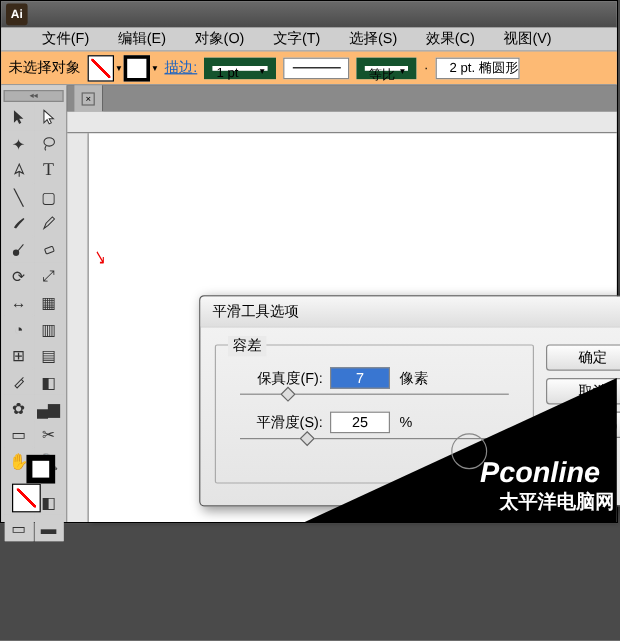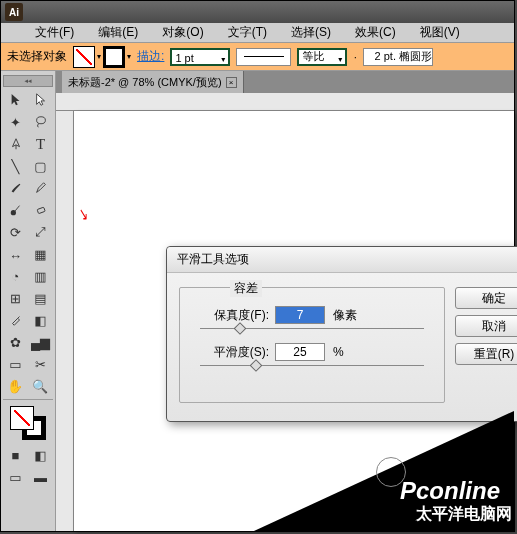--- a/index.html
+++ b/index.html
@@ -1,29 +1,29 @@
 <!DOCTYPE html>
 <html><head>
 <meta charset="utf-8">
 <style>
 * { margin: 0; padding: 0; box-sizing: border-box; }
 body { font-family: "Microsoft YaHei", "SimSun", sans-serif; font-size: 12px; background: #4a4a4a; width: 517px; height: 534px; overflow: hidden; position: relative; }
-.window { background: #cfcfcf; border: 1px solid #000; width: 515px; height: 532px; position: relative; }
+.window { background: #cfcfcf; border: 1px solid #000; width: 515px; height: 436px; position: relative; }
 .titlebar { background: linear-gradient(#6a6a6a, #4a4a4a); height: 22px; display: flex; align-items: center; padding: 0 4px; }
 .app-icon { width: 18px; height: 18px; background: #3a2a1a; color: #fff; font-weight: bold; font-size: 10px; display: flex; align-items: center; justify-content: center; border-radius: 2px; }
 .menubar { background: #cfcfcf; height: 20px; display: flex; align-items: center; padding-left: 28px; gap: 12px; border-bottom: 1px solid #9a9a9a; }
 .menu-item { padding: 2px 6px; cursor: pointer; font-size: 12px; }
 .controlbar { background: #fdba74; height: 28px; display: flex; align-items: center; padding: 0 6px; gap: 6px; border-bottom: 1px solid #9a9a9a; }
 .noselect { font-size: 12px; }
 .swatch-group { display: flex; gap: 2px; align-items: center; }
 .fill-swatch { width: 22px; height: 22px; background: #fff; border: 1px solid #000; position: relative; }
 .fill-swatch::after { content: ""; position: absolute; inset: 2px; background: linear-gradient(to top right, transparent 45%, red 45%, red 55%, transparent 55%); }
 .stroke-swatch { width: 22px; height: 22px; background: #fff; border: 3px solid #000; }
 .stroke-label { color: #1560c4; text-decoration: underline; cursor: pointer; }
-.dropdown { width: 60px; height: 18px; border: 2px solid #14532d; background: #fff; font-size: 11px; padding: 0 3px; display: flex; align-items: flex-end; justify-content: space-between; }
+.dropdown { width: 60px; height: 18px; border: 7px solid #14532d; background: #fff; font-size: 11px; padding: 0 3px; display: flex; align-items: flex-start; justify-content: space-between; }
 .dropdown::after { content: "▾"; font-size: 8px; }
 .line-preview { width: 55px; height: 18px; border: 1px solid #888; background: #fff; display: flex; align-items: center; justify-content: center; }
 .line-preview::before { content: ""; width: 40px; height: 1px; background: #000; }
 .tiny-input { width: 40px; height: 18px; border: 1px solid #888; background: #fff; text-align: right; font-size: 11px; }
 .main-area { display: flex; height: calc(100% - 70px); }
 .toolbox { width: 55px; background: #cfcfcf; border-right: 1px solid #9a9a9a; padding-top: 4px; display: flex; flex-direction: column; align-items: center; gap: 0; }
 .tool-header { width: 50px; height: 12px; background: #b0b0b0; border: 1px solid #888; margin-bottom: 2px; display: flex; justify-content: center; align-items: center; }
 .tool-header::before { content: "◂◂"; font-size: 7px; color: #555; }
 .tool-row { display: flex; gap: 1px; }
 .tool { width: 24px; height: 22px; background: #cfcfcf; border: 1px solid #cfcfcf; display: flex; align-items: center; justify-content: center; font-size: 13px; cursor: pointer; color: #333; }
@@ -39,21 +39,21 @@
 .doc-close { width: 11px; height: 11px; border: 1px solid #666; font-size: 8px; display: flex; align-items: center; justify-content: center; cursor: pointer; }
 .ruler-h { height: 18px; background: #e8e8e8; border-bottom: 1px solid #888; }
 .canvas-inner { flex: 1; display: flex; }
 .ruler-v { width: 18px; background: #e8e8e8; border-right: 1px solid #888; }
 .artboard { flex: 1; background: #fff; position: relative; box-shadow: 2px 2px 4px rgba(0,0,0,0.3); }
 .red-arrow { position: absolute; top: 92px; left: 2px; color: #e00; font-size: 18px; transform: scaleX(0.6); pointer-events: none; }
 .dialog { position: absolute; top: 135px; left: 92px; width: 380px; background: linear-gradient(#f4f4f4, #e4e4e4); border: 1px solid #555; box-shadow: 3px 3px 10px rgba(0,0,0,0.4); border-radius: 4px; }
 .dlg-title { height: 26px; background: linear-gradient(#f7f7f7, #dedede); padding: 4px 10px; font-size: 12px; border-bottom: 1px solid #bbb; border-radius: 4px 4px 0 0; }
 .dlg-body { padding: 14px 12px 18px 12px; display: flex; gap: 10px; }
 .fieldset { border: 1px solid #aaa; padding: 18px 14px 22px 14px; flex: 1; position: relative; border-radius: 2px; }
-.fieldset-label { position: absolute; top: -8px; left: 10px; background: #eaeaea; padding: 0 4px; font-size: 12px; margin-left: 40px; }
+.fieldset-label { position: absolute; top: -8px; left: 10px; background: #eaeaea; padding: 0 4px; font-size: 12px; }
 .field-row { display: flex; align-items: center; gap: 6px; margin-bottom: 4px; }
 .field-label { width: 75px; text-align: right; font-size: 12px; }
 .field-input { width: 50px; height: 18px; border: 1px solid #888; text-align: center; font-size: 12px; }
 .field-input.sel { background: #3976d1; color: #fff; }
 .field-unit { font-size: 12px; margin-left: 2px; }
 .slider-track { height: 1px; background: #888; margin: 4px 6px 14px 6px; position: relative; }
 .slider-thumb { position: absolute; top: -4px; width: 9px; height: 9px; background: #ddd; border: 1px solid #666; transform: translateX(-50%) rotate(45deg); }
 .dlg-buttons { display: flex; flex-direction: column; gap: 6px; }
 .dlg-btn { width: 78px; height: 22px; background: linear-gradient(#fdfdfd, #e0e0e0); border: 1px solid #888; border-radius: 3px; font-size: 12px; cursor: pointer; }
 .watermark { position: absolute; bottom: 0; right: 0; width: 260px; height: 120px; pointer-events: none; }
@@ -210,21 +210,20 @@
       </div>
       <div class="tool-row">
         <div class="tool">▭</div>
         <div class="tool">▬</div>
       </div>
     </div>
 
     <div class="canvas-area">
       <div class="doc-tab-bar">
         <div class="doc-tab">
-          <span>未标题-2* @ 78% (CMYK/预览)</span>
           <span class="doc-close">×</span>
         </div>
       </div>
       <div class="ruler-h"></div>
       <div class="canvas-inner">
         <div class="ruler-v"></div>
         <div class="artboard">
           <div class="red-arrow">↘</div>
 
           <div class="dialog">

